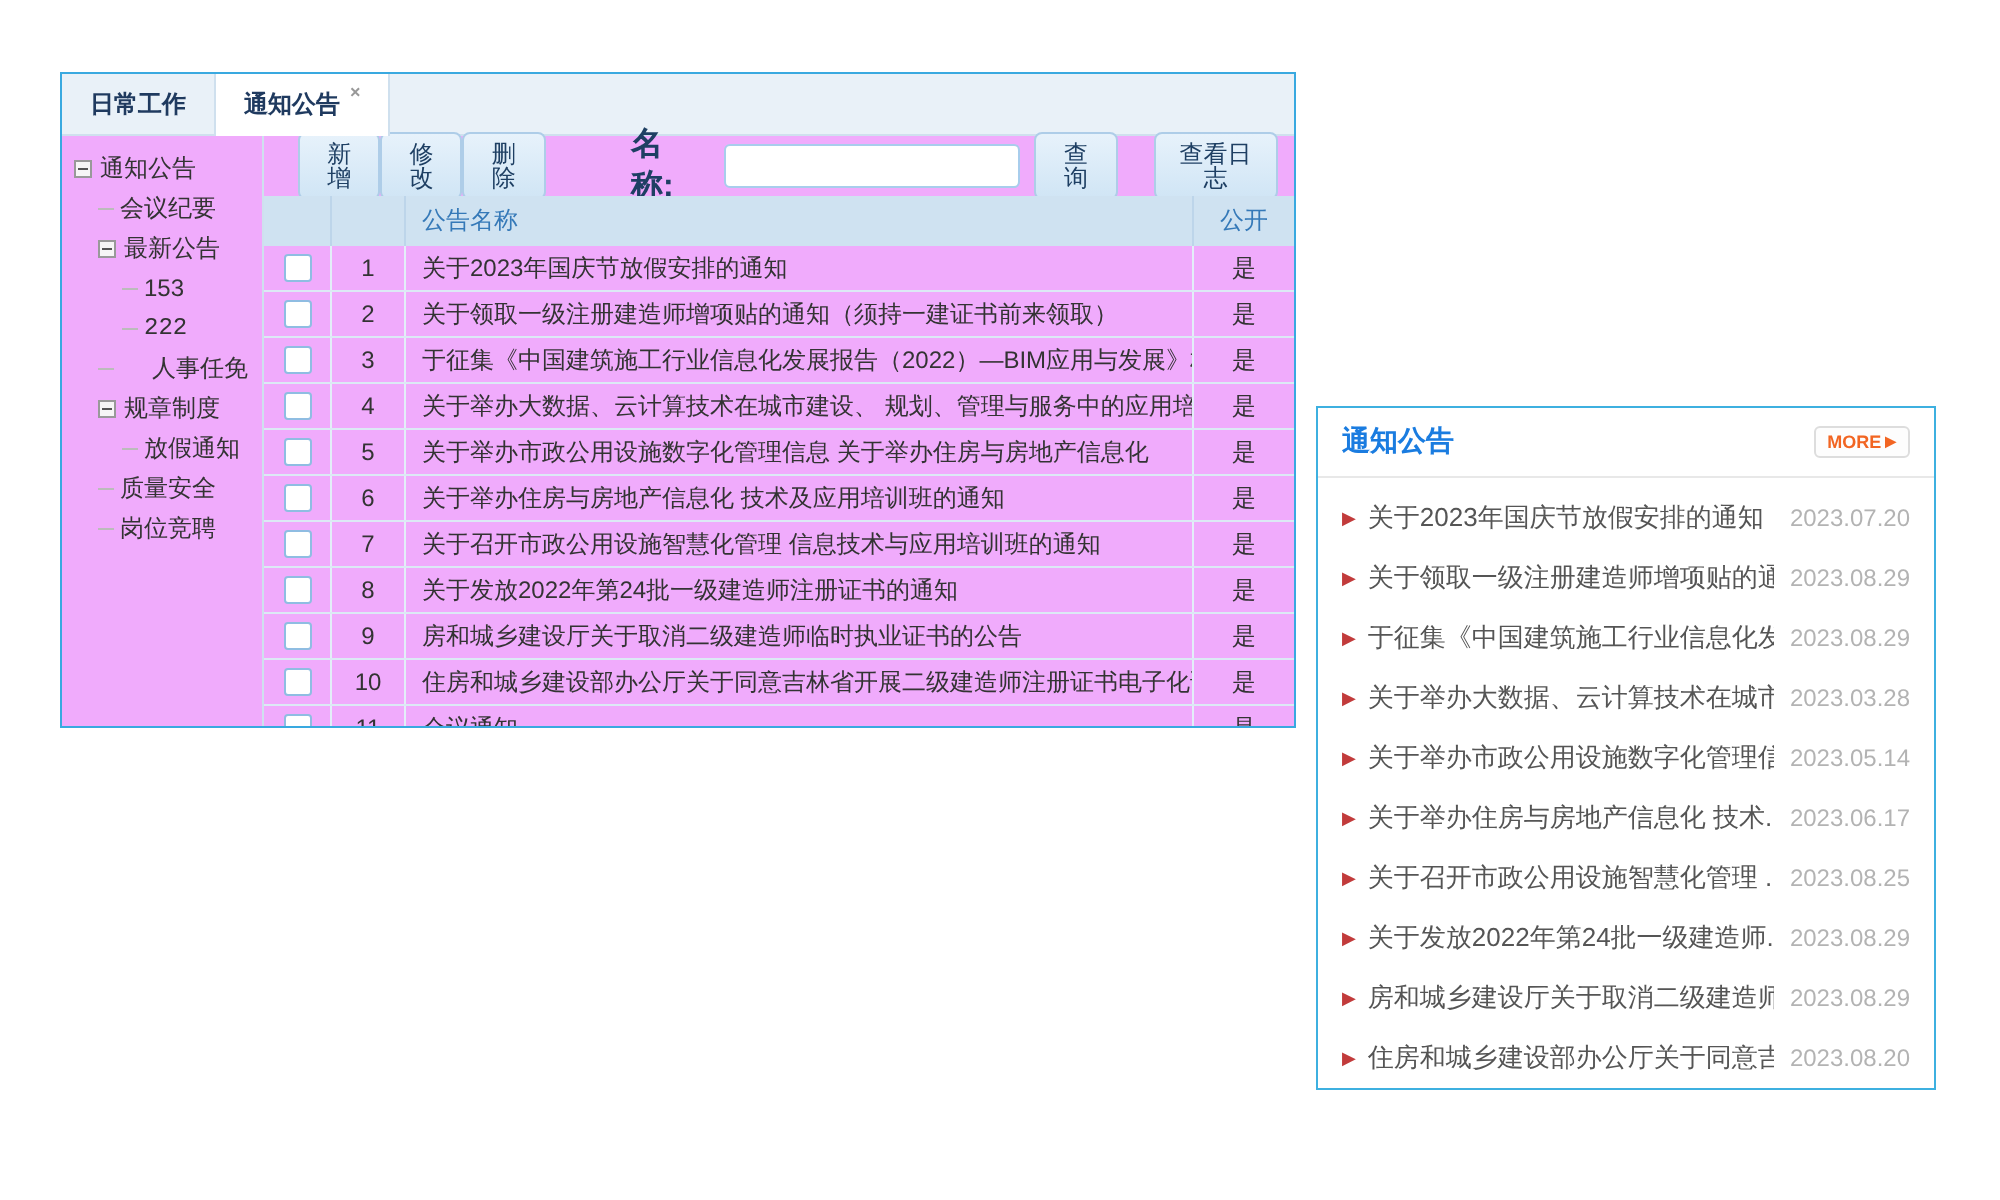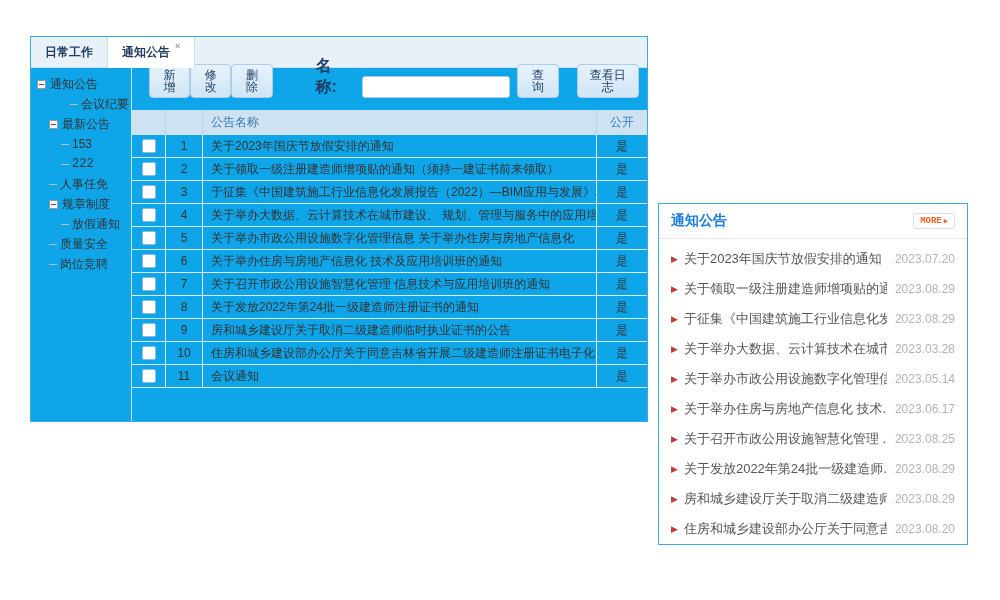--- a/index.html
+++ b/index.html
@@ -2,43 +2,43 @@
 <html><head>
 <meta charset="utf-8">
 <style>
   html,body{margin:0;padding:0}
   body{
     width:1000px;height:600px;position:relative;overflow:hidden;
     background:#fff;font-family:"Liberation Sans",sans-serif;
   }
   
   .workspace{
-    position:absolute;left:30px;top:36px;width:618px;height:386px;
-    border:1px solid #39a9e0;background:#0ea5e9;box-sizing:border-box;
+    position:absolute;left:30px;top:36px;width:618px;height:328px;
+    border:1px solid #39a9e0;background:#f0abfc;box-sizing:border-box;
     display:flex;flex-direction:column;
   }
   .tabbar{height:30px;background:#e9f1f8;display:flex;align-items:stretch;
     border-bottom:1px solid #cfe0ee;flex-shrink:0}
   .tab{display:flex;align-items:center;padding:0 14px;font-size:12px;
     font-weight:bold;color:#1f3a5f;cursor:default}
   .tab.active{background:#fff;border-left:1px solid #cfe0ee;border-right:1px solid #cfe0ee;
     margin-bottom:-1px;position:relative}
   .tab-close{font-size:9px;color:#999;margin-left:5px;align-self:flex-start;margin-top:4px}
   .panel-body{flex:1;display:flex;min-height:0}
   
   .sidebar{width:101px;border-right:1px solid #cfe0ee;padding:6px 2px;
     box-sizing:border-box;font-size:12px;color:#333;flex-shrink:0;overflow:hidden}
   .tree-row{height:20px;display:flex;align-items:center;white-space:nowrap}
   .tbox{width:9px;height:9px;border:1px solid #999;background:#f6f6f6;
     position:relative;margin-right:4px;flex-shrink:0;box-sizing:border-box}
   .tbox::after{content:"";position:absolute;left:1px;right:1px;top:3px;height:1px;background:#555}
   .tdash{width:8px;height:1px;background:#bbb;margin-right:3px;flex-shrink:0}
   
   .main{flex:1;display:flex;flex-direction:column;min-width:0}
-  .toolbar{height:30px;display:flex;align-items:flex-end;padding:0 8px 12px 17px;flex-shrink:0}
+  .toolbar{height:30px;display:flex;align-items:center;padding:0 8px 0 17px;flex-shrink:0}
   .btn{background:linear-gradient(#e7f2fb,#d0e5f5);border:1px solid #aecde8;border-radius:4px;
     color:#1e3f63;font-size:12px;padding:4px 9px;line-height:1;cursor:pointer;
     font-family:"Liberation Sans",sans-serif}
   .btn+.btn{}
   .name-label{margin-left:43px;font-size:16px;font-weight:bold;color:#1e3f63}
   .name-input{margin-left:14px;width:138px;height:20px;border:1px solid #a8cdec;
     border-radius:3px;font-size:12px;padding:0 4px;outline:none}
   .btn-query{margin-left:7px}
   .btn-log{margin-left:18px}
   
@@ -61,21 +61,21 @@
   .notice-panel{
     position:absolute;left:658px;top:203px;width:310px;height:342px;
     border:1px solid #3db0e0;background:#fff;box-sizing:border-box;
     display:flex;flex-direction:column;
   }
   .notice-header{height:34px;display:flex;align-items:center;justify-content:space-between;
     padding:0 12px;border-bottom:1px solid #e8e8e8;flex-shrink:0}
   .notice-title{font-size:14px;font-weight:bold;color:#1a7ce0}
   .more-btn{border:1px solid #ddd;border-radius:3px;background:#fdfdfd;color:#f26522;
     font-size:9px;font-weight:bold;padding:2px 6px;display:flex;align-items:center;
-    cursor:pointer;font-family:Liberation Mono, monospace}
+    cursor:pointer;font-family:Liberation Sans, sans-serif}
   .more-arrow{font-size:7px;margin-left:2px}
   .notice-list{flex:1;padding:5px 12px 0;overflow:hidden}
   .notice-item{height:30px;display:flex;align-items:center;font-size:13px;color:#555}
   .bullet{color:#c23b3b;font-size:9px;margin-right:6px;flex-shrink:0}
   .notice-item-title{flex:1;white-space:nowrap;overflow:hidden}
   .notice-date{color:#b3b3b3;font-size:12px;margin-left:8px;flex-shrink:0}
 </style>
 </head>
 <body>
 
@@ -88,37 +88,37 @@
       <span>通知公告</span>
       <span class="tab-close">×</span>
     </div>
   </div>
   <div class="panel-body">
     <div class="sidebar">
         <div class="tree-row" style="padding-left: 4px;">
           <span class="tbox"></span>
           <span>通知公告</span>
         </div>
-        <div class="tree-row" style="padding-left: 16px; justify-content: flex-end;">
+        <div class="tree-row" style="padding-left: 16px;">
           <span class="tdash"></span>
           <span>会议纪要</span>
         </div>
         <div class="tree-row" style="padding-left: 16px;">
           <span class="tbox"></span>
           <span>最新公告</span>
         </div>
         <div class="tree-row" style="padding-left: 28px;">
           <span class="tdash"></span>
           <span>153</span>
         </div>
         <div class="tree-row" style="padding-left: 28px; font-family: Liberation Mono, monospace;">
           <span class="tdash"></span>
           <span>222</span>
         </div>
-        <div class="tree-row" style="padding-left: 16px;">
+        <div class="tree-row" style="padding-left: 16px; gap: 16px;">
           <span class="tdash"></span>
           <span>人事任免</span>
         </div>
         <div class="tree-row" style="padding-left: 16px; text-align: right;">
           <span class="tbox"></span>
           <span>规章制度</span>
         </div>
         <div class="tree-row" style="padding-left: 28px;">
           <span class="tdash"></span>
           <span>放假通知</span>

